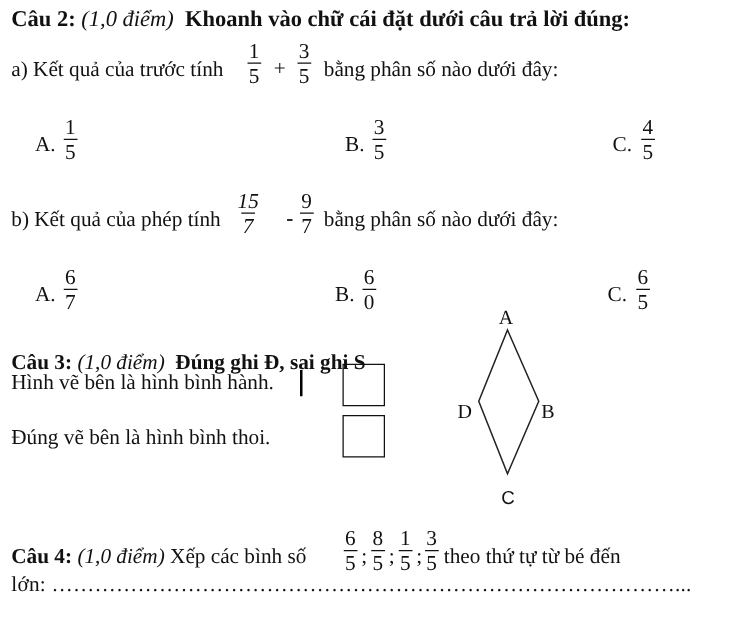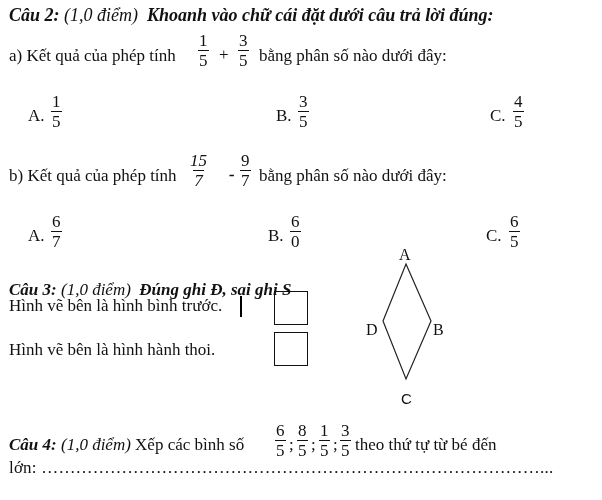--- a/index.html
+++ b/index.html
@@ -1,39 +1,39 @@
 <!DOCTYPE html>
 <html><head>
 <meta charset="utf-8">
 <style>
   html, body { margin:0; padding:0; background:#ffffff; }
   body { width:602px; height:500px; position:relative; overflow:hidden;
          font-family:"Liberation Serif", serif; color:#111; font-size:17px; }
   .abs { position:absolute; white-space:nowrap; }
-  .b { font-weight:bold;font-style:italic; }
+  .b { font-weight:bold; }
   .i { font-style:italic;margin-top:21px; }
   .frac { position:absolute; display:inline-flex; flex-direction:column; align-items:center;
           font-family:"Liberation Serif", serif; font-size:17px; line-height:19px; }
   .frac .num { padding:0 1px; }
   .frac .den { border-top:1px solid #111; padding:0 1px; }
   .box { position:absolute; width:34px; height:34px; border:1px solid #111; box-sizing:border-box; }
   .caret { position:absolute; width:1.5px; height:21px; background:#000; }
   svg { position:absolute; left:0; top:0; }
   .lbl { position:absolute; font-size:16px; }
 </style>
 </head>
 <body>
 
 <div class="abs" style="left:9px; top:5px; font-size:18px;">
   <span class="b">Câu 2:</span>
   <span class="i">(1,0 điểm)</span>&nbsp;
   <span class="b">Khoanh vào chữ cái đặt dưới câu trả lời đúng:</span>
 </div>
 
-<div class="abs" style="left:9px; top:46px;">a) Kết quả của phép tính</div>
+<div class="abs" style="left:9px; top:46px;">a) Kết quả của trước tính</div>
 <div class="frac" style="left:198px; top:31px;">
   <span class="num">1</span>
   <span class="den">5</span>
 </div>
 <div class="abs" style="left:219px; top:45px;">+</div>
 <div class="frac" style="left:238px; top:31px;">
   <span class="num">3</span>
   <span class="den">5</span>
 </div>
 <div class="abs" style="left:259px; top:46px;">bằng phân số nào dưới đây:</div>
@@ -80,24 +80,24 @@
 <div class="frac" style="left:509px; top:212px;">
   <span class="num">6</span>
   <span class="den">5</span>
 </div>
 
 <div class="abs" style="left:9px; top:280px; font-size:17px;">
   <span class="b">Câu 3:</span>
   <span class="i">(1,0 điểm)</span>&nbsp;
   <span class="b">Đúng ghi Đ, sai ghi S</span>
 </div>
-<div class="abs" style="left:9px; top:296px;">Hình vẽ bên là hình bình trước.</div>
+<div class="abs" style="left:9px; top:296px;">Hình vẽ bên là hình bình hành.</div>
 <div class="caret" style="left:240px; top:296px;"></div>
 <div class="box" style="left:274px; top:291px;"></div>
-<div class="abs" style="left:9px; top:340px;">Hình vẽ bên là hình hành thoi.</div>
+<div class="abs" style="left:9px; top:340px;">Đúng vẽ bên là hình bình thoi.</div>
 <div class="box" style="left:274px; top:332px;"></div>
 
 <svg width="602" height="500">
   <polygon points="406,264 431,321 406,379 383,321" fill="none" stroke="#222" stroke-width="1.2"></polygon>
 </svg>
 <div class="lbl" style="left:399px; top:246px;">A</div>
 <div class="lbl" style="left:433px; top:321px;">B</div>
 <div class="lbl" style="left:401px; top:390px; font-family:'Liberation Sans', sans-serif; font-size:15px;">C</div>
 <div class="lbl" style="left:366px; top:321px;">D</div>
 

